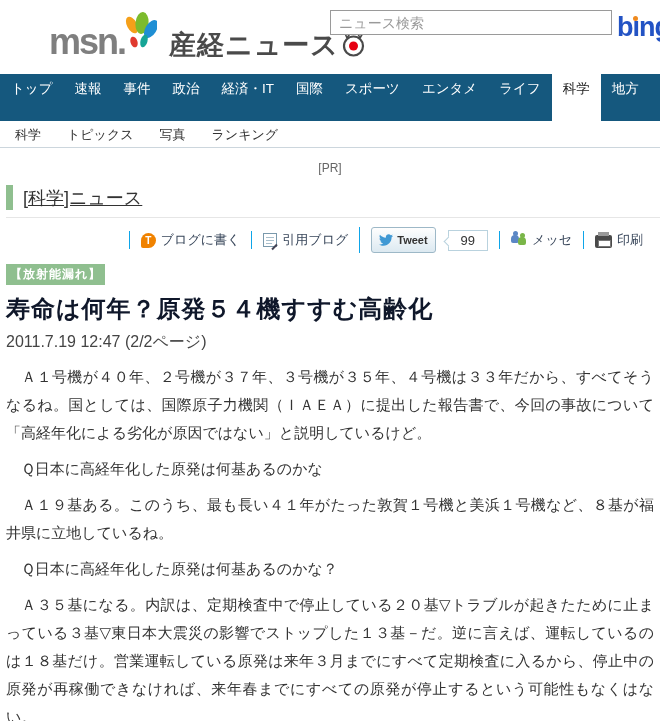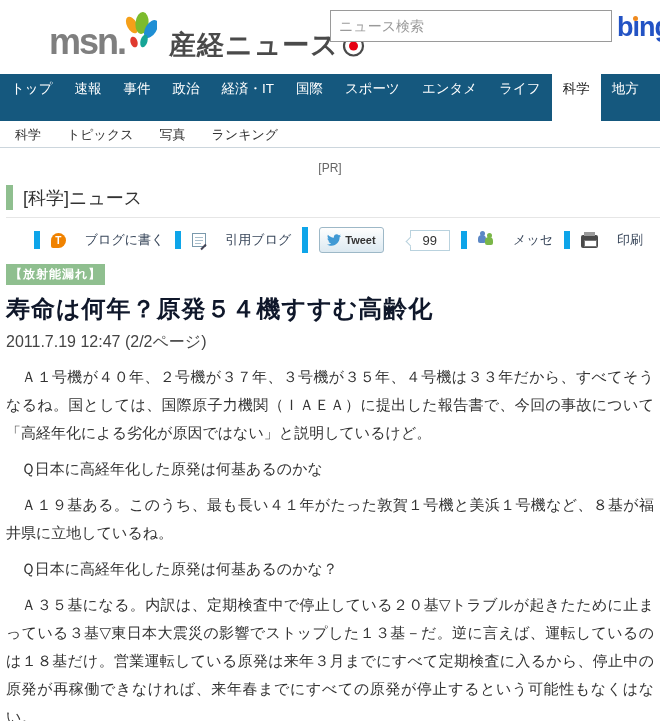--- a/index.html
+++ b/index.html
@@ -10,21 +10,21 @@
   }
 
   
   .header { position:relative; height:74px; }
   .msn-wrap { position:absolute; left:8px; top:12px; display:flex; align-items:flex-end;margin-left:41px; }
   .msn-text { font-size:36px; font-weight:bold; color:#7f7f7f; letter-spacing:-2px; line-height:36px; }
   .butterfly { margin:0 4px 6px -2px; }
   .sankei-text { font-size:27px; font-weight:bold; color:#4a4a4a; letter-spacing:1px; line-height:30px; margin-left:8px; }
   .mascot { margin:0 0 2px 2px; }
   .search-box {
-    position:absolute; left:330px; top:10px; width:282px; height:32px;
+    position:absolute; left:330px; top:10px; width:282px; height:25px;
     border:1px solid #9a9a9a; background:#fff;
   }
   .search-box input {
     width:100%; height:100%; border:none; outline:none; padding:0 8px;
     font-size:14px; color:#333; font-family:inherit;
   }
   .search-box input::placeholder { color:#9a9a9a; opacity:1; }
   .bing-logo {
     position:absolute; left:617px; top:14px; font-size:27px; font-weight:bold;
     color:#2353c4; letter-spacing:-1px; line-height:27px;
@@ -40,25 +40,25 @@
   
   .subnav { display:flex; height:27px; border-bottom:1px solid #ccd6dd; padding-left:2px; }
   .subnav-item { font-size:13px; color:#333; line-height:27px; padding:0 13px; cursor:pointer; }
 
   
   .pr { text-align:center; font-size:12px; color:#666; margin:13px 0 9px; }
 
   
   .section-header { display:flex; align-items:center; margin:10px 0 0 6px; padding-bottom:7px; border-bottom:1px solid #e6e6e6; }
   .green-bar { width:7px; height:25px; background:#8fbf8f; margin-right:10px; }
-  .section-title { font-size:18px; color:#333; }
+  .section-title { font-size:18px; color:#333;text-decoration:underline; }
 
   
   .social-row { display:flex; justify-content:flex-end; align-items:center; height:28px; margin:8px 6px 0 0; }
-  .social-item { display:flex; align-items:center; gap:19px; padding:0 11px; border-left:6px solid #0ea5e9; font-size:13px; color:#38465a; cursor:pointer; }
+  .social-item { display:flex; align-items:center; gap:5px; padding:0 11px; border-left:1px solid #0ea5e9; font-size:13px; color:#38465a; cursor:pointer; }
   .icon-blog { width:15px; height:15px; background:#f08200; border-radius:50% 50% 50% 2px; color:#fff; font-size:10px; font-weight:bold; display:inline-flex; align-items:center; justify-content:center; }
   .icon-blog::after { content:"T"; }
   .icon-quote { width:14px; height:14px; border:1px solid #7a99ac; background:
       linear-gradient(#a9bfcc,#a9bfcc) 2px 3px/8px 1px no-repeat,
       linear-gradient(#a9bfcc,#a9bfcc) 2px 6px/8px 1px no-repeat,
       linear-gradient(#a9bfcc,#a9bfcc) 2px 9px/6px 1px no-repeat,#fff; position:relative; }
   .icon-quote::after { content:""; position:absolute; right:-2px; bottom:-2px; width:7px; height:2px; background:#445; transform:rotate(-45deg); }
   .tweet-btn { display:inline-flex; align-items:flex-end; gap:4px; border:1px solid #9db8c7; border-radius:3px;
       background:linear-gradient(#fefefe,#dce9f1); padding:6px 7px; font-size:11px; font-weight:bold; color:#333; cursor:pointer; }
   .tweet-count { border:1px solid #b9d2de; background:#fff; padding:2px 12px; font-size:13px; color:#333; margin-left:7px; position:relative; }

